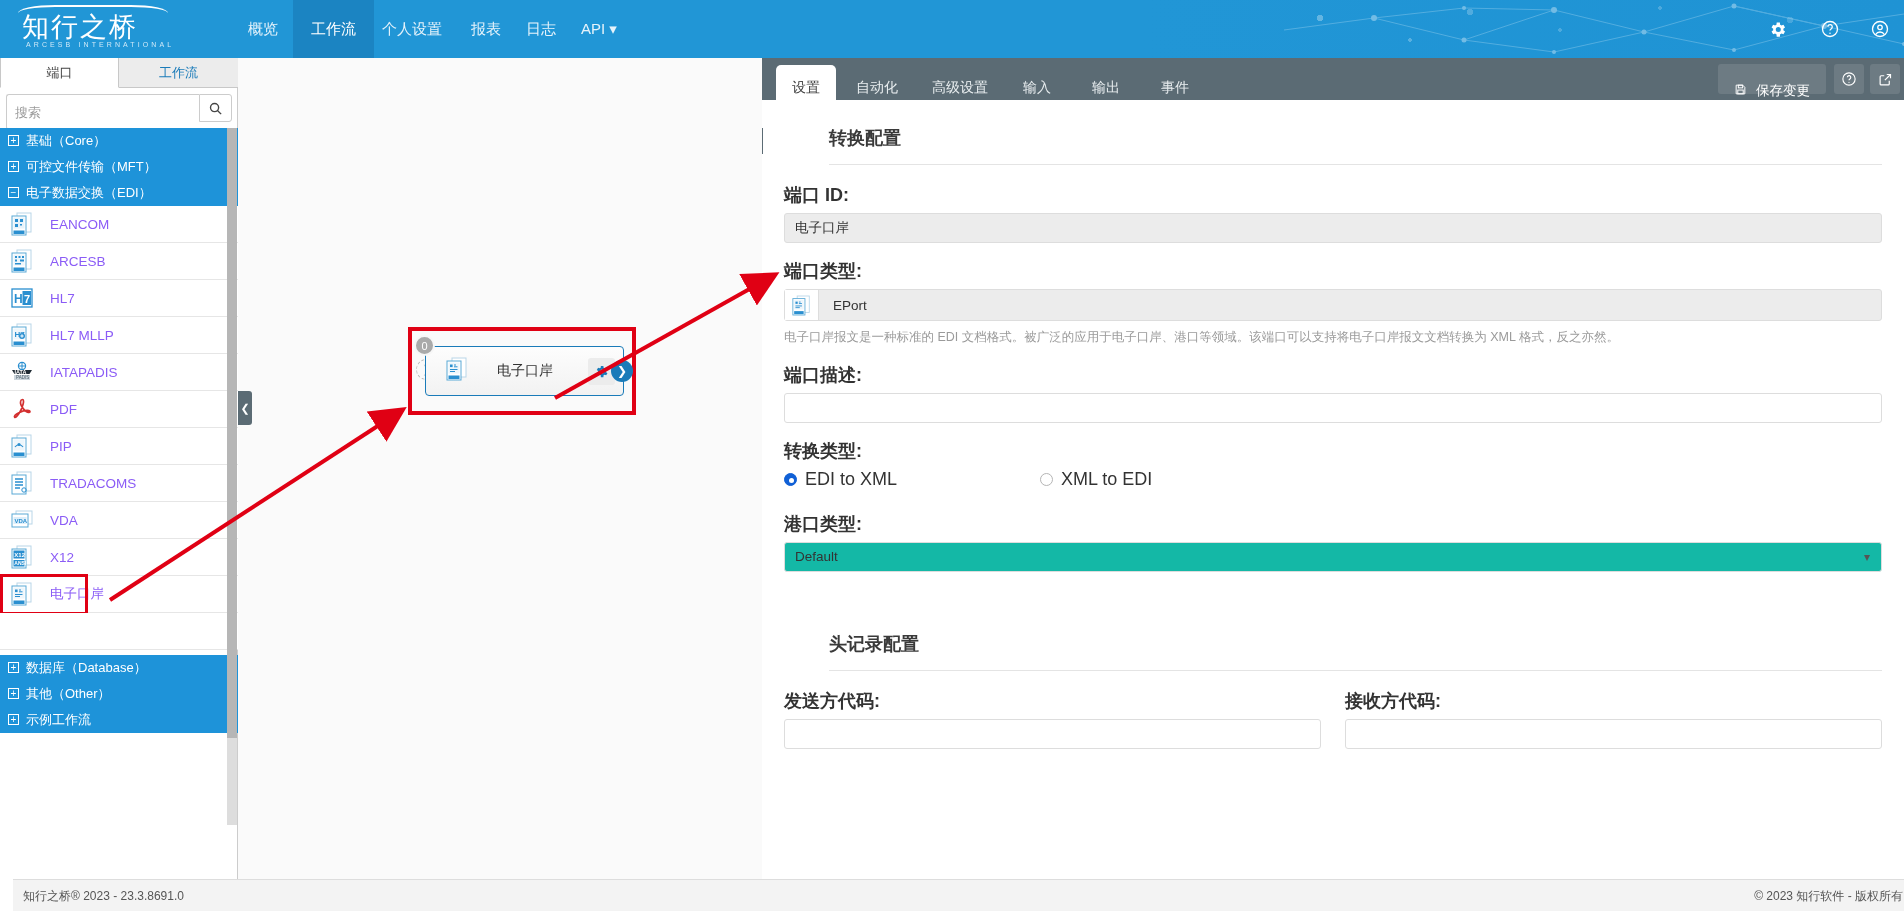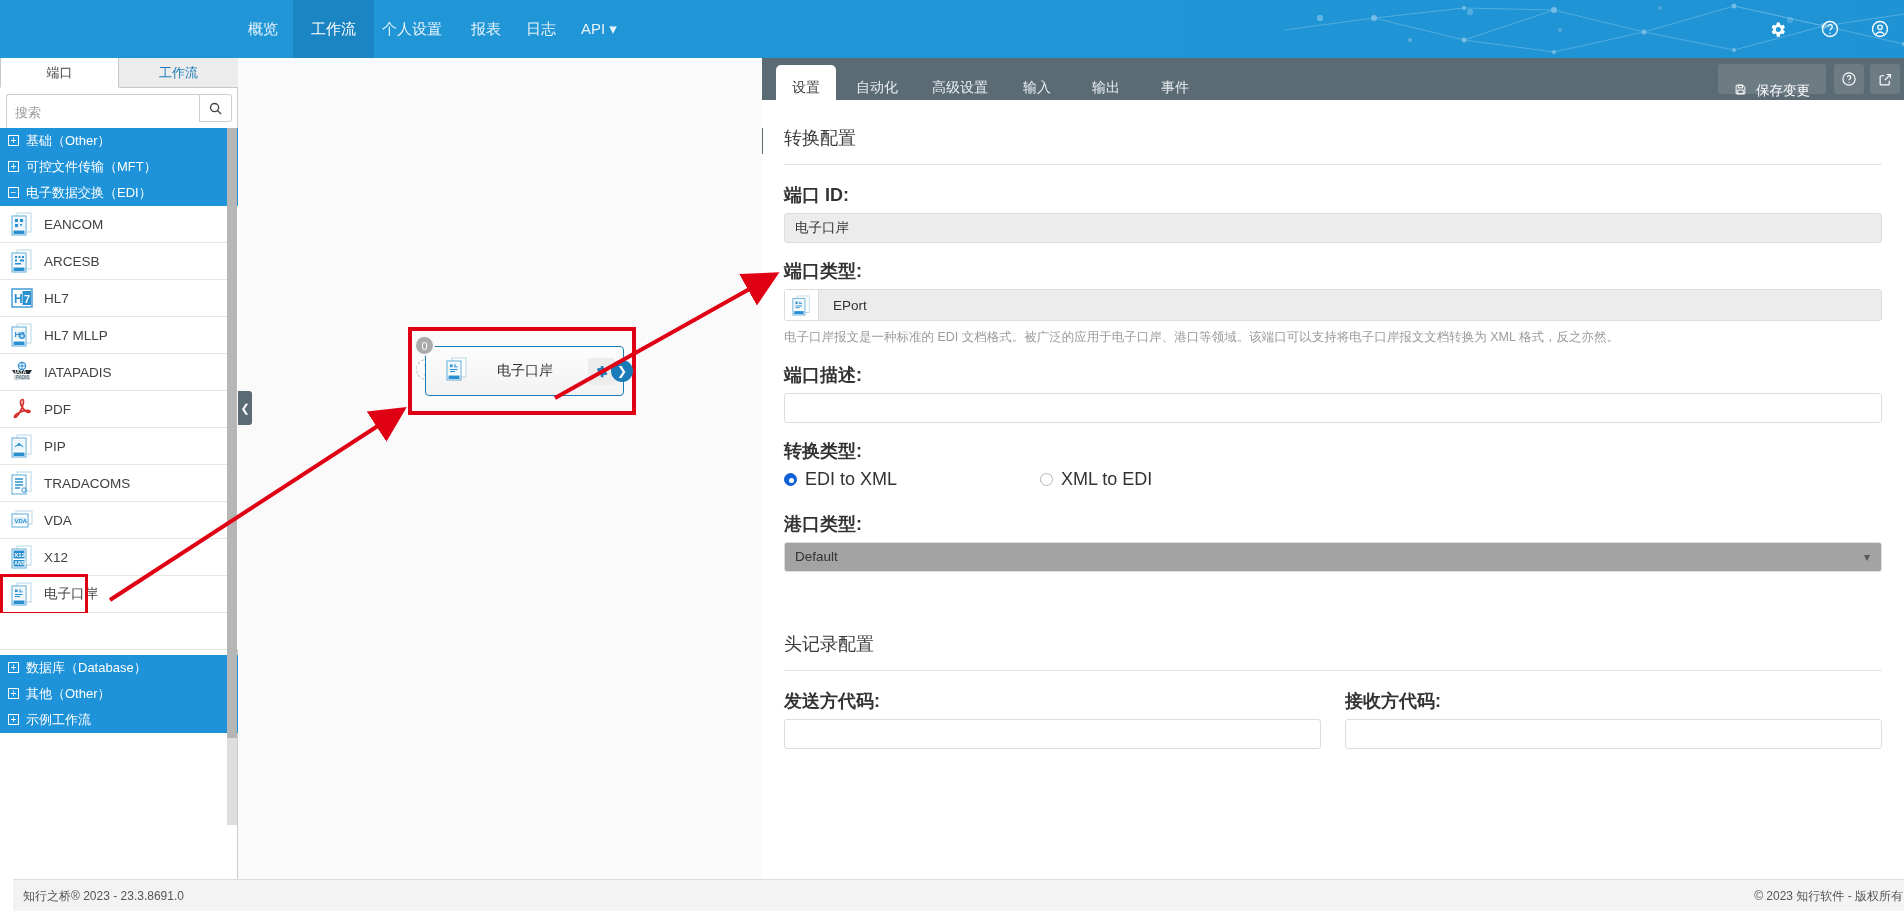--- a/index.html
+++ b/index.html
@@ -104,21 +104,21 @@
     border: 1px solid #fff; text-align: center; font-size: 10px;
     margin-right: 7px; vertical-align: 1px; font-weight: 400;
   }
 
   .pitem {
     position: absolute; left: 0; width: 238px; height: 37px;
     border-bottom: 1px solid #e6e6e6; cursor: pointer;
     display: flex; align-items: center; background: #fff;
   }
   .pitem .ic { width: 44px; display: flex; justify-content: center; align-items: center; }
-  .pitem .lbl { font-size: 13.5px; color: #404040; }
+  .pitem .lbl { font-size: 13.5px; color: #8b5cf6; margin-left: 6px; }
 
   #sidebar-scroll {
     position: absolute; right: 0; top: 70px; width: 10px; height: 697px;
     background: #ddd;
   }
   #sidebar-scroll .thumb {
     position: absolute; left: 0; top: 0; width: 10px; height: 610px;
     background: #b6b6b6;
   }
 
@@ -212,22 +212,22 @@
     position: absolute; left: -18px; top: 70px; width: 19px; height: 26px;
     background: #5b6b74; color: #fff; display: flex; align-items: center;
     justify-content: center; font-size: 13px; cursor: pointer;
   }
 
   #form {
     position: absolute; left: 0; top: 42px; width: 1142px; height: 779px;
     padding: 0 22px; overflow: hidden;
   }
   .sec-title {
-    font-size: 18px; color: #3a3a3a; font-weight: 400;
-    padding: 26px 0 14px 0; border-bottom: 1px solid #e4e4e4; margin-bottom: 18px;
+    font-size: 18px; color: #3a3a3a; font-weight: 700;
+    padding: 26px 0 14px 0; border-bottom: 1px solid #e4e4e4; margin-bottom: 18px; margin-left: 45px;
   }
   .fld { margin-bottom: 16px; }
   .fld label {
     display: block; font-size: 18px; color: #333; font-weight: bold;
     margin-bottom: 6px;
   }
   .fld .ro, .fld input.txt {
     width: 100%; height: 30px; border: 1px solid #ddd; border-radius: 3px;
     padding: 0 10px; font-size: 13.5px; color: #333; line-height: 28px;
     font-family: inherit; outline: none; background: #fff;
@@ -288,20 +288,25 @@
         <circle cx="360" cy="32" r="2.5"></circle>
       <circle cx="450" cy="6" r="2.5"></circle>
         <circle cx="540" cy="26" r="3"></circle>
       <circle cx="180" cy="8" r="2"></circle>
         <circle cx="270" cy="52" r="2"></circle>
       <circle cx="450" cy="50" r="2"></circle>
         <circle cx="620" cy="44" r="2"></circle>
     </g>
   </svg>
 
+  <div id="logo">
+    <div class="arc"></div>
+    <div class="cn">知行之桥</div>
+    <div class="en">ARCESB INTERNATIONAL</div>
+  </div>
 
   <div class="navitem" style="left:230px">概览</div>
   <div class="navitem active" style="left:293px">工作流</div>
   <div class="navitem" style="left:364px">个人设置</div>
   <div class="navitem" style="left:453px">报表</div>
   <div class="navitem" style="left:508px">日志</div>
   <div class="navitem" style="left:563px">API ▾</div>
 
   <div class="navicon" style="left:1757px">
     <svg width="19" height="19" viewBox="0 0 24 24" fill="#fff">
@@ -335,21 +340,21 @@
     <input type="text" placeholder="搜索" style="">
     <div id="searchbtn">
       <svg width="15" height="15" viewBox="0 0 24 24" fill="none" stroke="#444" stroke-width="2.2">
           <circle cx="10.5" cy="10.5" r="6.5"></circle>
           <path d="M15.5 15.5L21 21"></path>
         </svg>
     </div>
   </div>
 
   <div class="cat" style="top:70px">
-    <span class="pm">+</span><span>基础（Other）</span>
+    <span class="pm">+</span><span>基础（Core）</span>
   </div>
   <div class="cat" style="top:96px">
     <span class="pm">+</span><span>可控文件传输（MFT）</span>
   </div>
   <div class="cat" style="top:122px">
     <span class="pm">−</span><span>电子数据交换（EDI）</span>
   </div>
 
   <div class="pitem" style="top:148px">
     <span class="ic">
@@ -647,21 +652,21 @@
         <div class="radiowrap">
           <span class="rdot"></span>
           <span>XML to EDI</span>
         </div>
       </div>
     </div>
 
     <div class="fld" style="margin-top:22px">
       <label>港口类型:</label>
       <div class="selwrap">
-        <div class="ro" style="background:#a3a3a3">Default</div>
+        <div class="ro" style="background:#14b8a6">Default</div>
         <span class="chev">▾</span>
       </div>
     </div>
 
     <div class="sec-title" style="margin-top:34px">头记录配置</div>
 
     <div class="tworow">
       <div class="fld">
         <label>发送方代码:</label>
         <input class="txt" type="text" style="">

